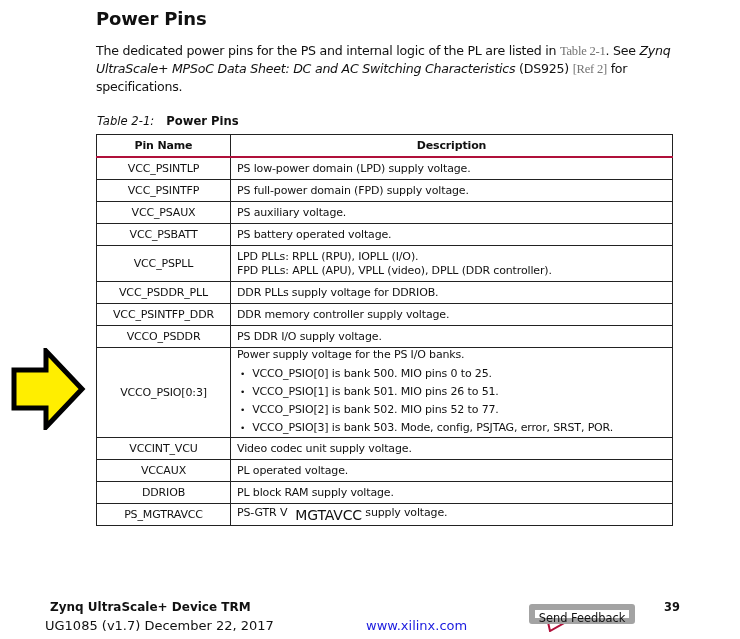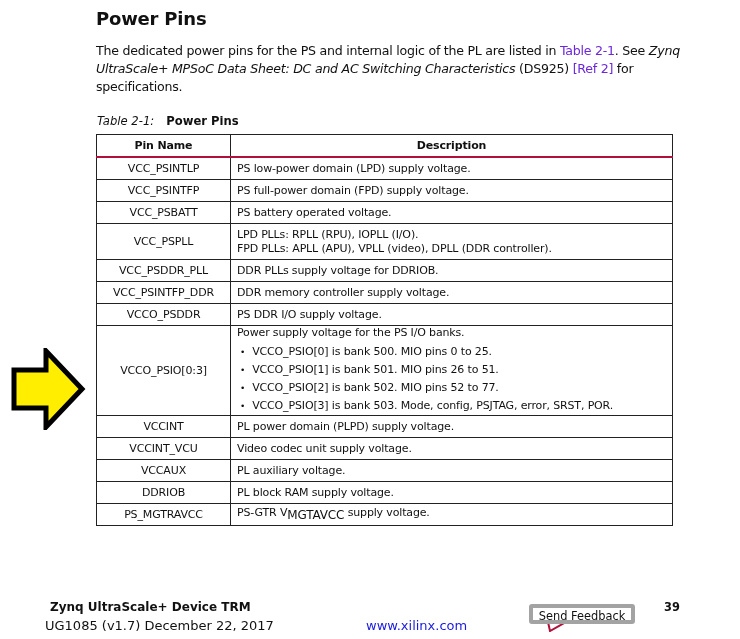--- a/index.html
+++ b/index.html
@@ -9,21 +9,21 @@
     font-family: "DejaVu Sans", sans-serif;
   }
   .page-title {
     position: absolute; left: 96px; top: 8px;
     font-size: 18px; font-weight: bold; color: #111; letter-spacing: -0.2px;
   }
   .intro {
     position: absolute; left: 96px; top: 42px; width: 590px;
     font-size: 12.6px; line-height: 18px; color: #111; letter-spacing: -0.25px;
   }
-  .intro .link { color: #6d28d9; }
+  .intro .link { color: #737373; font-family: Liberation Serif, serif; }
   .intro .em { font-style: italic; }
   .caption {
     position: absolute; left: 97px; top: 114px;
     font-size: 11.6px; color: #111;
   }
   .caption .num { font-style: italic; margin-right: 12px; }
   .caption .ttl { font-weight: bold; }
 
   table.pins {
     position: absolute; left: 96px; top: 134px; width: 577px;
@@ -37,30 +37,30 @@
     border-bottom: 2px solid #b0103a;
   }
   table.pins td.pin { width: 121px; text-align: center; }
   table.pins tr.r td { height: 21px; }
   table.pins tr.r2 td { height: 35px; line-height: 14px; }
   table.pins tr.r5 td { height: 89px; }
   .desc-line { display: block; line-height: 14px; }
   ul.banks { margin: 3px 0 0 0; padding: 0 0 0 3px; list-style: none; }
   ul.banks li { line-height: 17px; }
   ul.banks li::before { content: "\2022"; margin-right: 7px; font-size: 9px; }
-  sub { font-size: 12px; }
+  sub { font-size: 14px; margin-left: 8px; }
 
   .arrow { position: absolute; left: 10px; top: 348px; width: 76px; height: 82px; }
 
   .footer-title { position: absolute; left: 50px; top: 600px; font-size: 12px; font-weight: bold; }
   .footer-doc { position: absolute; left: 45px; top: 618px; font-size: 13px; }
   .footer-url { position: absolute; left: 326px; top: 618px; font-size: 13px; color: #1a1adf; margin-left: 40px; }
   .feedback {
     position: absolute; left: 529px; top: 604px; width: 106px; height: 20px;
-    border: 4px solid #a3a3a3; border-radius: 3px; box-sizing: border-box;
+    border: 6px solid #a3a3a3; border-radius: 3px; box-sizing: border-box;
     font-size: 11.4px; text-align: center; line-height: 16px; background: #fff;
   }
   .feedback-tail { position: absolute; left: 546px; top: 622px; width: 22px; height: 10px; }
   .page-num { position: absolute; left: 664px; top: 600px; font-size: 11.4px; font-weight: bold; }
 </style>
 </head>
 <body>
 
 <div class="page-title">Power Pins</div>
 
@@ -80,20 +80,24 @@
     </tr>
   </thead>
   <tbody>
     <tr class="r">
       <td class="pin">VCC_PSINTLP</td>
       <td>PS low-power domain (LPD) supply voltage.</td>
     </tr>
     <tr class="r">
       <td class="pin">VCC_PSINTFP</td>
       <td>PS full-power domain (FPD) supply voltage.</td>
+    </tr>
+    <tr class="r">
+      <td class="pin">VCC_PSAUX</td>
+      <td>PS auxiliary voltage.</td>
     </tr>
     <tr class="r">
       <td class="pin">VCC_PSBATT</td>
       <td>PS battery operated voltage.</td>
     </tr>
     <tr class="r2">
       <td class="pin">VCC_PSPLL</td>
       <td>
         <span class="desc-line">LPD PLLs: RPLL (RPU), IOPLL (I/O).</span>
         <span class="desc-line">FPD PLLs: APLL (APU), VPLL (video), DPLL (DDR controller).</span>
@@ -117,30 +121,26 @@
         <span class="desc-line">Power supply voltage for the PS I/O banks.</span>
         <ul class="banks">
           <li>VCCO_PSIO[0] is bank 500. MIO pins 0 to 25.</li>
           <li>VCCO_PSIO[1] is bank 501. MIO pins 26 to 51.</li>
           <li>VCCO_PSIO[2] is bank 502. MIO pins 52 to 77.</li>
           <li>VCCO_PSIO[3] is bank 503. Mode, config, PSJTAG, error, SRST, POR.</li>
         </ul>
       </td>
     </tr>
     <tr class="r">
-      <td class="pin">VCCINT</td>
-      <td>PL power domain (PLPD) supply voltage.</td>
-    </tr>
-    <tr class="r">
       <td class="pin">VCCINT_VCU</td>
       <td>Video codec unit supply voltage.</td>
     </tr>
     <tr class="r">
       <td class="pin">VCCAUX</td>
-      <td>PL auxiliary voltage.</td>
+      <td>PL operated voltage.</td>
     </tr>
     <tr class="r">
       <td class="pin">DDRIOB</td>
       <td>PL block RAM supply voltage.</td>
     </tr>
     <tr class="r">
       <td class="pin">PS_MGTRAVCC</td>
       <td><span>PS-GTR V</span><sub>MGTAVCC</sub><span> supply voltage.</span></td>
     </tr>
   </tbody>

